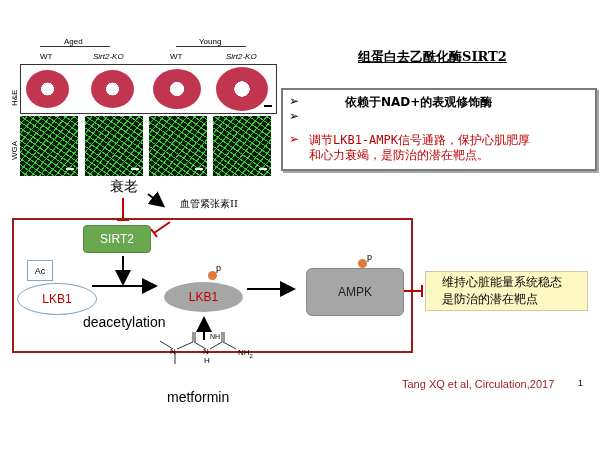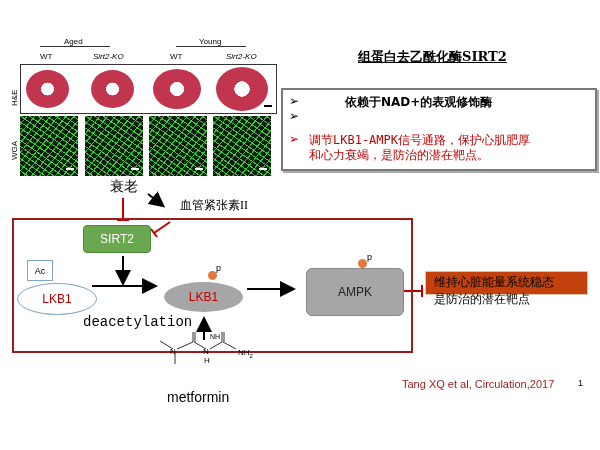--- a/index.html
+++ b/index.html
@@ -26,22 +26,22 @@
   .lkb1-a { position:absolute; left:17px; top:283px; width:78px; height:30px; border:1px solid #7fa7c9; border-radius:50%;
             color:#c00000; font-family:"Liberation Sans", sans-serif; font-size:12px; display:flex; align-items:center; justify-content:center; background:#fff; }
   .ac { position:absolute; left:27px; top:260px; width:24px; height:19px; border:1px solid #7fa7c9; font-size:9px;
         font-family:"Liberation Sans", sans-serif; display:flex; align-items:center; justify-content:center; background:#fff; }
   .lkb1-b { position:absolute; left:164px; top:282px; width:79px; height:30px; background:#a6a6a6; border-radius:50%;
             color:#c00000; font-family:"Liberation Sans", sans-serif; font-size:12px; display:flex; align-items:center; justify-content:center; }
   .ampk { position:absolute; left:306px; top:268px; width:96px; height:46px; background:#a6a6a6; border-radius:6px; border:1px solid #888;
           font-family:"Liberation Sans", sans-serif; font-size:12px; display:flex; align-items:center; justify-content:center; color:#222; }
   .phos { position:absolute; width:9px; height:9px; border-radius:50%; background:#e07b39; }
   .p { position:absolute; font-family:"Liberation Sans", sans-serif; font-size:9px; }
-  .outcome { position:absolute; left:425px; top:271px; width:163px; height:24px; border:1px solid #d9c6a6; background:#c2410c;
-             font-family:"DejaVu Serif", serif; font-size:12px; line-height:17px; padding:2px 8px; box-sizing:border-box; }
+  .outcome { position:absolute; left:425px; top:271px; width:163px; height:40px; border:1px solid #d9c6a6; background:#fef9c3;
+             font-family:"DejaVu Serif", serif; font-size:12px; line-height:17px; padding:2px 16px; box-sizing:border-box; }
   .txt { position:absolute; font-family:"Liberation Sans", sans-serif; }
   .cn { position:absolute; font-family:"DejaVu Serif", serif; }
 </style>
 </head>
 <body>
 
 <div>
   <div class="grp-line" style="left:40px;top:46px;width:70px;"></div>
   <div class="lbl abs" style="left:64px;top:37px;">Aged</div>
   <div class="grp-line" style="left:176px;top:46px;width:70px;"></div>
@@ -101,35 +101,35 @@
   <line x1="170" y1="222" x2="154" y2="233" stroke="#c00000" stroke-width="2"></line>
   <line x1="151" y1="229" x2="157" y2="237" stroke="#c00000" stroke-width="2"></line>
   <line x1="123" y1="256" x2="123" y2="282" stroke="#000" stroke-width="2" marker-end="url(#ah)"></line>
   <line x1="92" y1="286" x2="154" y2="286" stroke="#000" stroke-width="2" marker-end="url(#ah)"></line>
   <line x1="247" y1="289" x2="292" y2="289" stroke="#000" stroke-width="2" marker-end="url(#ah)"></line>
   <line x1="204" y1="340" x2="204" y2="320" stroke="#000" stroke-width="2" marker-end="url(#ah)"></line>
   <line x1="399" y1="291" x2="423" y2="291" stroke="#c00000" stroke-width="2"></line>
   <line x1="422" y1="285" x2="422" y2="297" stroke="#c00000" stroke-width="2"></line>
 </svg>
 
-<div class="cn" style="left:180px;top:197px;font-size:12px;font-family:Liberation Serif, serif;">血管紧张素II</div>
+<div class="cn" style="left:180px;top:197px;font-size:10px;">血管紧张素II</div>
 
 <div class="frame"></div>
 
 <div class="sirt2">SIRT2</div>
 <div class="ac">Ac</div>
 <div class="lkb1-a">LKB1</div>
 <div class="lkb1-b">LKB1</div>
 <div class="phos" style="left:208px;top:271px;"></div>
 <div class="p" style="left:216px;top:263px;">p</div>
 <div class="ampk">AMPK</div>
 <div class="phos" style="left:358px;top:259px;"></div>
 <div class="p" style="left:367px;top:252px;">p</div>
 
-<div class="txt" style="left:83px;top:314px;font-size:14px;font-family:Liberation Mono, monospace;">deacetylation</div>
+<div class="txt" style="left:83px;top:314px;font-size:14px;">deacetylation</div>
 
 <svg class="abs" style="left:160px;top:332px;" width="110" height="50">
   <g stroke="#333" stroke-width="1" fill="none">
     <line x1="0" y1="9" x2="13" y2="17"></line>
     <line x1="15" y1="20" x2="15" y2="32"></line>
     <line x1="17" y1="17" x2="33" y2="10"></line>
     <line x1="33" y1="10" x2="33" y2="0"></line>
     <line x1="35" y1="10" x2="35" y2="0"></line>
     <line x1="34" y1="10" x2="46" y2="17"></line>
     <line x1="50" y1="17" x2="62" y2="10"></line>

